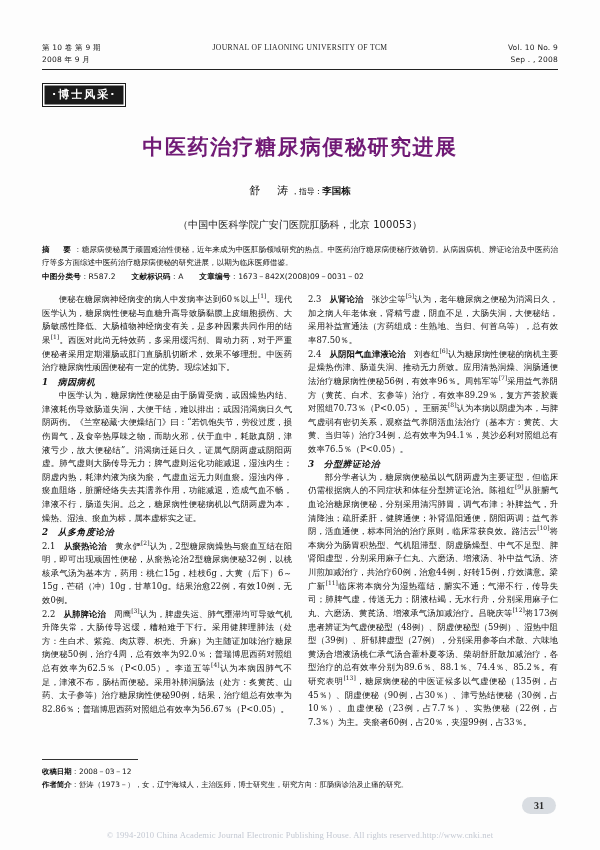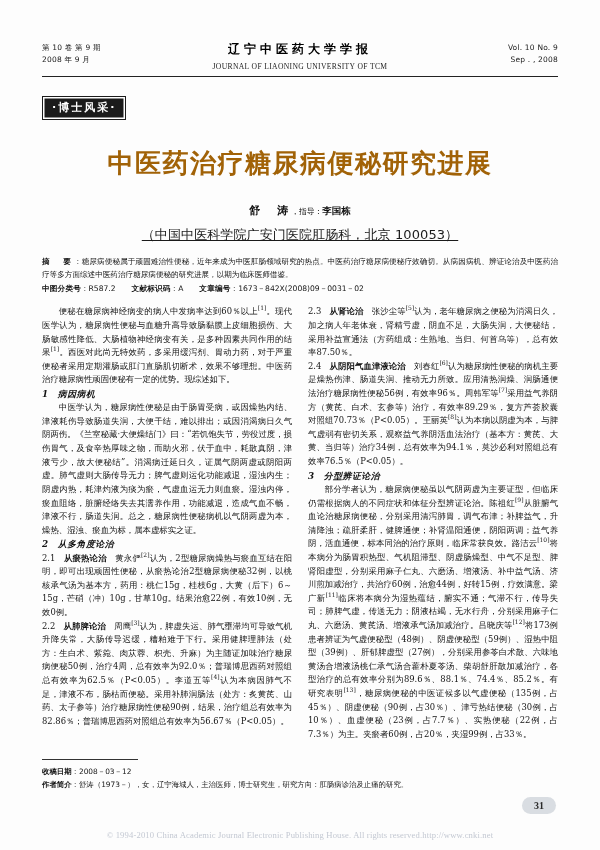--- a/index.html
+++ b/index.html
@@ -60,70 +60,69 @@
     color: #1c1c1c;
     font-family: "Liberation Serif", "DejaVu Serif", serif;
   }
   .rule-thick {
     border-bottom: 1.4px solid #222;
     margin-top: 4px;
   }
 
   
   .banner-wrap {
-    margin-top: 19px;
+    margin-top: 13px;
   }
   .banner {
     display: inline-block;
     background: #1b1b1b;
     color: #ffffff;
     font-size: 11px;
     font-weight: bold;
     letter-spacing: 2px;
     padding: 3px 9px 4px 9px;
     border: 1px solid #1b1b1b;
     box-shadow: inset 0 0 0 1.5px #fff;
     font-family: "DejaVu Sans", "Liberation Sans", sans-serif;
   }
 
   
   .title {
     margin-top: 26px;
     text-align: center;
-    font-size: 26px;
+    font-size: 21px;
     letter-spacing: 1.5px;
-    color: #a16207;
+    color: #701a75;
     font-family: Liberation Sans, sans-serif;
   }
   .byline {
     margin-top: 22px;
     text-align: center;
     font-size: 9.5px;
     color: #111;
   }
   .byline .author {
-    font-weight: bold;
+    font-weight: normal;
     font-size: 11px;
     letter-spacing: 3px;
   }
   .byline .advisor-label {
     font-size: 7.8px;
   }
   .byline .advisor {
     font-weight: bold;
     font-size: 9.5px;
     margin-top: 40px;
   }
   .affiliation {
-    margin-top: 8px;
-    text-align: center;
-    font-size: 13px;
+    margin-top: 20px;
+    text-align: center;
+    font-size: 10px;
     color: #1b1b1b;
     letter-spacing: .1px;
-    text-decoration: underline;
   }
 
   
   .abstract-block {
     margin-top: 11px;
     font-size: 7.6px;
     line-height: 1.72;
     color: #141414;
     text-align: justify;
   }
@@ -237,21 +236,20 @@
 <body>
 
 <div class="page">
 
   <div class="masthead">
     <div class="side left">
       <div>第 10 卷  第 9 期</div>
       <div>2008 年 9 月</div>
     </div>
     <div class="center">
-      <div class="journal-cn">辽宁中医药大学学报</div>
       <div class="journal-en">JOURNAL OF LIAONING UNIVERSITY OF TCM</div>
     </div>
     <div class="side right">
       <div>Vol. 10   No. 9</div>
       <div>Sep . , 2008</div>
     </div>
   </div>
   <div class="rule-thick"></div>
 
   <div class="banner-wrap">

